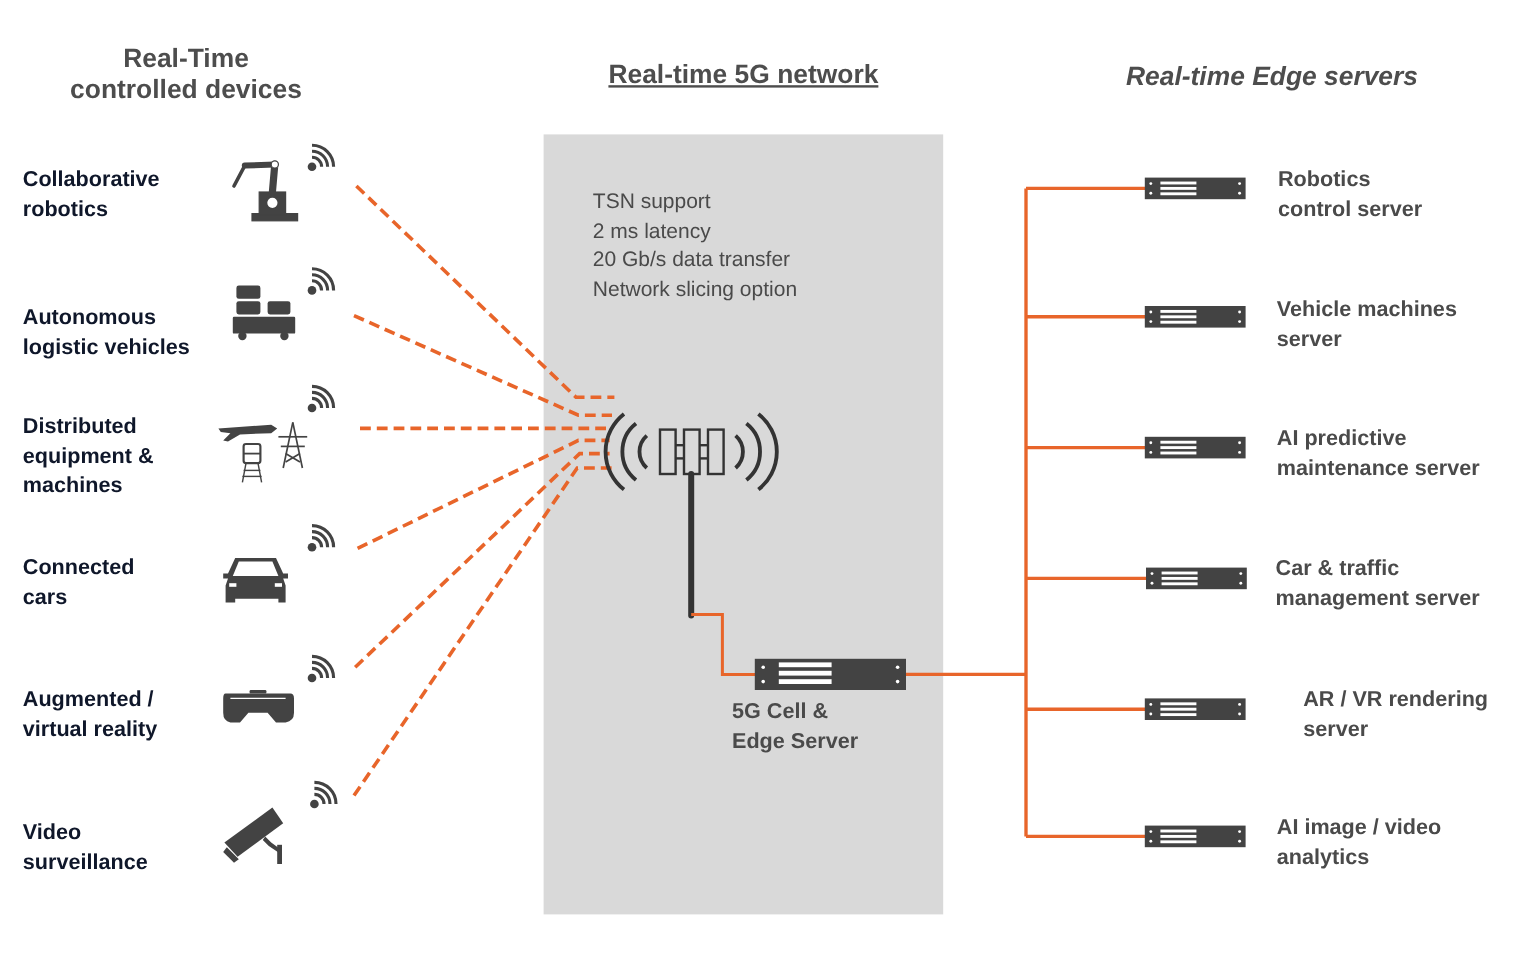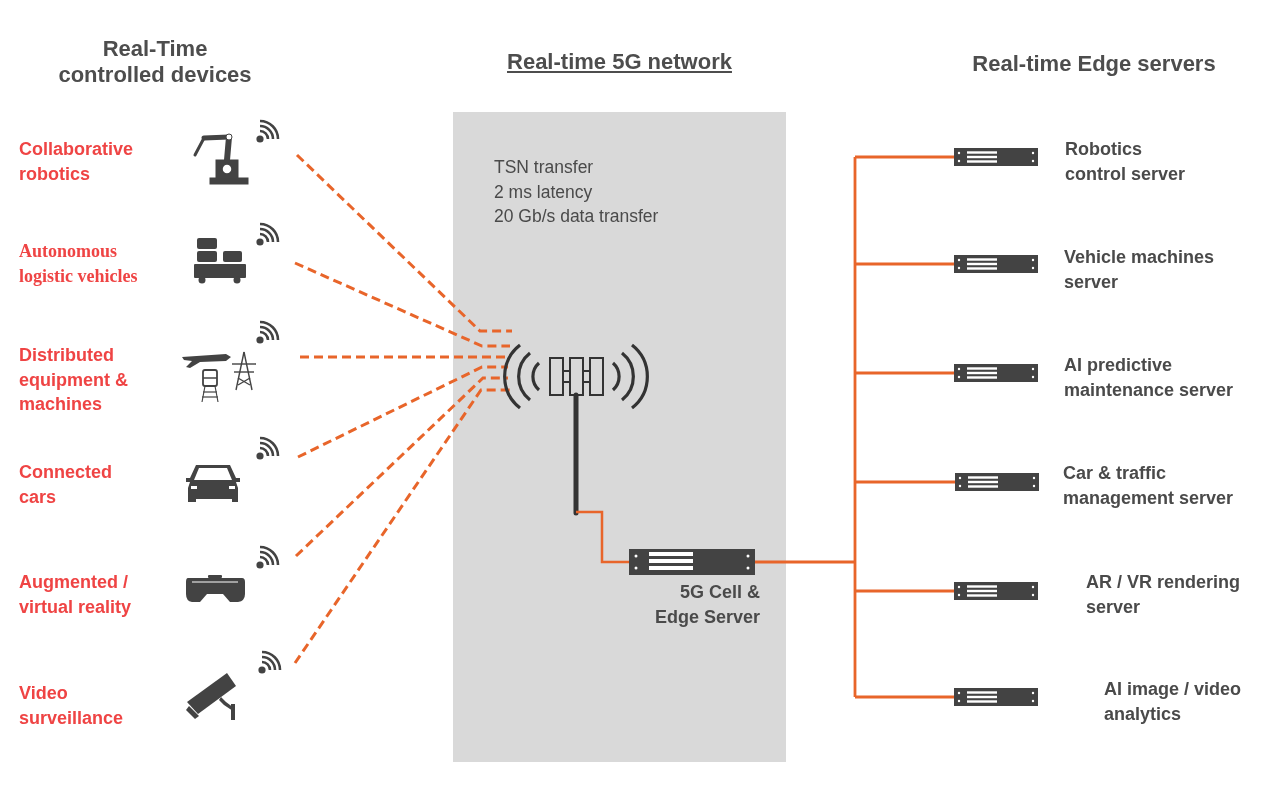--- a/index.html
+++ b/index.html
@@ -1,48 +1,49 @@
 <!DOCTYPE html>
 <html><head>
 <meta charset="utf-8">
 <style>
   html, body { margin: 0; padding: 0; background: #ffffff; }
   body { width: 1280px; height: 805px; position: relative; overflow: hidden;
          font-family: "Liberation Sans", sans-serif; color: #4a4a4a; }
   .abs { position: absolute; }
   .col-title { font-weight: bold; font-size: 22px; color: #4d4d4d; text-align: center; line-height: 26px; }
-  .device-label { font-weight: bold; font-size: 18px; color: #ef4444; line-height: 24.5px; white-space: pre-line; }
+  .device-label { font-weight: bold; font-size: 18px; color: #0f172a; line-height: 24.5px; white-space: pre-line; }
   .server-label { font-weight: bold; font-size: 18px; color: #4a4a4a; line-height: 24.5px; white-space: pre-line; }
   .net-panel { left: 453px; top: 112px; width: 333px; height: 650px; background: #d9d9d9; }
   .features { left: 494px; top: 155px; font-size: 17.5px; color: #4a4a4a; line-height: 24.5px; }
   .features div { white-space: nowrap; }
-  .cell-label { left: 610px; top: 580px; width: 150px; text-align: right; font-weight: bold; font-size: 18px; line-height: 24.5px; color: #4a4a4a; white-space: pre-line; }
+  .cell-label { left: 610px; top: 580px; width: 150px; text-align: left; font-weight: bold; font-size: 18px; line-height: 24.5px; color: #4a4a4a; white-space: pre-line; }
   svg.overlay { position: absolute; left: 0; top: 0; }
 </style>
 </head>
 <body>
 
 <div class="abs net-panel"></div>
 
 <div class="abs col-title" style="left:20px; top:36px; width:270px;">
   <div>Real-Time</div>
   <div>controlled devices</div>
 </div>
 <div class="abs col-title" style="left:453px; top:49px; width:333px;text-decoration:underline;">Real-time 5G network</div>
-<div class="abs col-title" style="left:934px; top:51px; width:320px;">Real-time Edge servers</div>
+<div class="abs col-title" style="left:900px; top:51px; width:320px;font-style:italic;">Real-time Edge servers</div>
 
 <div class="abs features">
-  <div>TSN transfer</div>
+  <div>TSN support</div>
   <div>2 ms latency</div>
   <div>20 Gb/s data transfer</div>
+  <div>Network slicing option</div>
 </div>
 
 <div class="abs device-label" style="left:19px; top:137px;">Collaborative
 robotics</div>
-<div class="abs device-label" style="left:19px; top:239px;font-family:Liberation Serif, serif;">Autonomous
+<div class="abs device-label" style="left:19px; top:252px;">Autonomous
 logistic vehicles</div>
 <div class="abs device-label" style="left:19px; top:343px;">Distributed
 equipment &amp;
 machines</div>
 <div class="abs device-label" style="left:19px; top:460px;">Connected
 cars</div>
 <div class="abs device-label" style="left:19px; top:570px;">Augmented /
 virtual reality</div>
 <div class="abs device-label" style="left:19px; top:681px;">Video
 surveillance</div>
@@ -50,21 +51,21 @@
 <div class="abs server-label" style="left:1065px; top:137px;">Robotics
 control server</div>
 <div class="abs server-label" style="left:1064px; top:245px;">Vehicle machines
 server</div>
 <div class="abs server-label" style="left:1064px; top:353px;">AI predictive
 maintenance server</div>
 <div class="abs server-label" style="left:1063px; top:461px;">Car &amp; traffic
 management server</div>
 <div class="abs server-label" style="left:1086px; top:570px;">AR / VR rendering
 server</div>
-<div class="abs server-label" style="left:1064px; top:677px;margin-left:40px;">AI image / video
+<div class="abs server-label" style="left:1064px; top:677px;">AI image / video
 analytics</div>
 
 <div class="abs cell-label">5G Cell &amp;
 Edge Server</div>
 
 <svg class="overlay" width="1280" height="805" viewBox="0 0 1280 805">
   <defs>
     <g id="wifi">
       <circle cx="0" cy="0" r="3.6" fill="#434343"></circle>
       <path d="M 0 -8 A 8 8 0 0 1 8 0" stroke="#434343" stroke-width="2.6" fill="none"></path>

